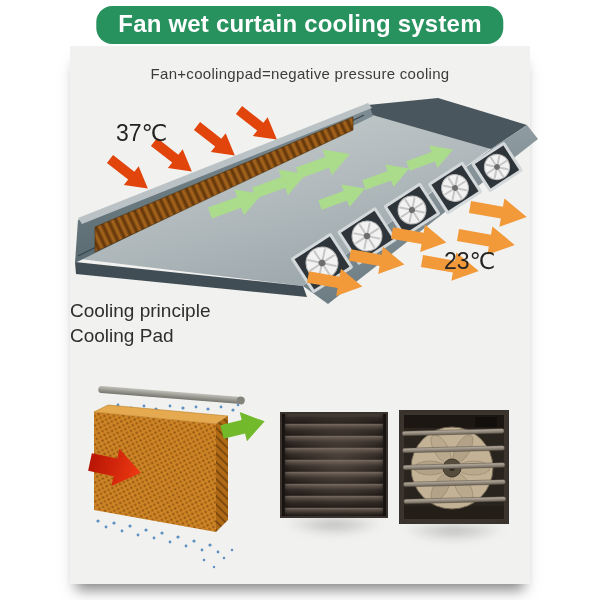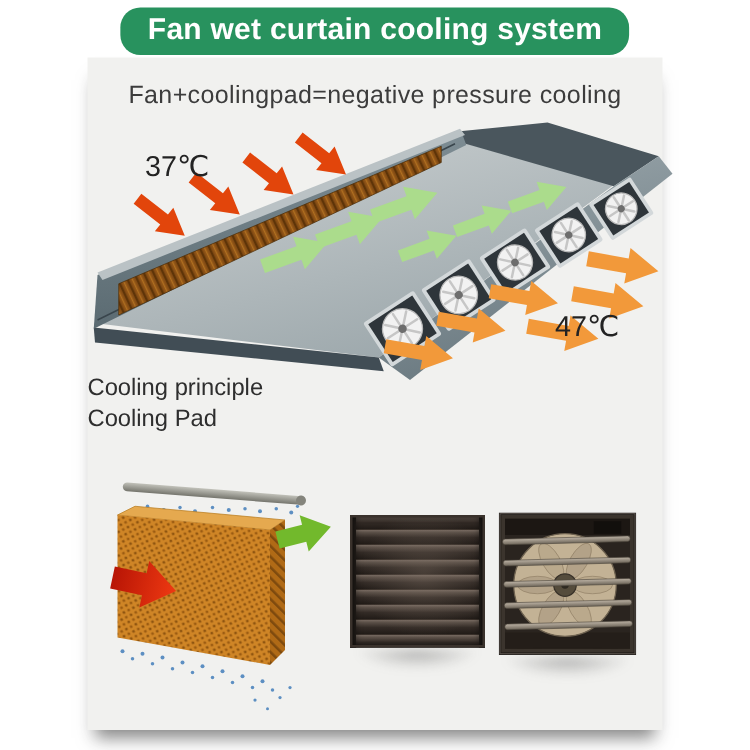--- a/index.html
+++ b/index.html
@@ -12,21 +12,21 @@
     background:#28925e;color:#fff;font-weight:bold;font-size:24px;
     padding:4px 22px 6px;border-radius:16px;white-space:nowrap;letter-spacing:.2px;
   }
   .panel{
     position:absolute;left:70px;top:46px;width:460px;height:538px;
     background:#f1f1ef;
     box-shadow:0 12px 13px -6px rgba(35,35,35,.55);
   }
   .headline{
     position:absolute;top:19px;left:0;width:100%;text-align:center;
-    color:#3c3c3c;font-size:20px;letter-spacing:.3px;
+    color:#3c3c3c;font-size:15px;letter-spacing:.3px;
   }
   .diagram-svg{position:absolute;left:0;top:39px;width:460px;height:214px;overflow:visible;}
   .temp-label{position:absolute;color:#232323;font-size:23px;}
   .temp-hot{left:46px;top:74px;text-align:center;}
   .temp-cold{left:374px;top:202px;}
   .caption{position:absolute;left:0;width:100%;text-align:left;color:#2e2e2e;font-size:19px;}
   .caption-1{top:254px;}
   .caption-2{top:279px;}
   .pad-svg{position:absolute;left:16px;top:334px;width:186px;height:196px;overflow:visible;}
   .shutter{
@@ -168,21 +168,21 @@
       <use href="#arw" transform="translate(238,192) rotate(10) scale(1.15)"></use>
       <use href="#arw" transform="translate(280,170) rotate(10) scale(1.15)"></use>
       <use href="#arw" transform="translate(322,148) rotate(10) scale(1.15)"></use>
       <use href="#arw" transform="translate(352,176) rotate(10) scale(1.2)"></use>
       <use href="#arw" transform="translate(388,150) rotate(10) scale(1.2)"></use>
       <use href="#arw" transform="translate(400,122) rotate(10) scale(1.2)"></use>
     </g>
   </svg>
 
   <div class="temp-label temp-hot">37℃</div>
-  <div class="temp-label temp-cold">47℃</div>
+  <div class="temp-label temp-cold">23℃</div>
 
   <div class="caption caption-1">Cooling principle</div>
   <div class="caption caption-2">Cooling Pad</div>
 
   <svg class="pad-svg" viewBox="0 0 186 196">
     <defs>
       <linearGradient id="pipeGrad" x1="0" y1="0" x2="0" y2="1">
         <stop offset="0" stop-color="#c2c2ba"></stop>
           <stop offset="1" stop-color="#75756d"></stop>
       </linearGradient>

